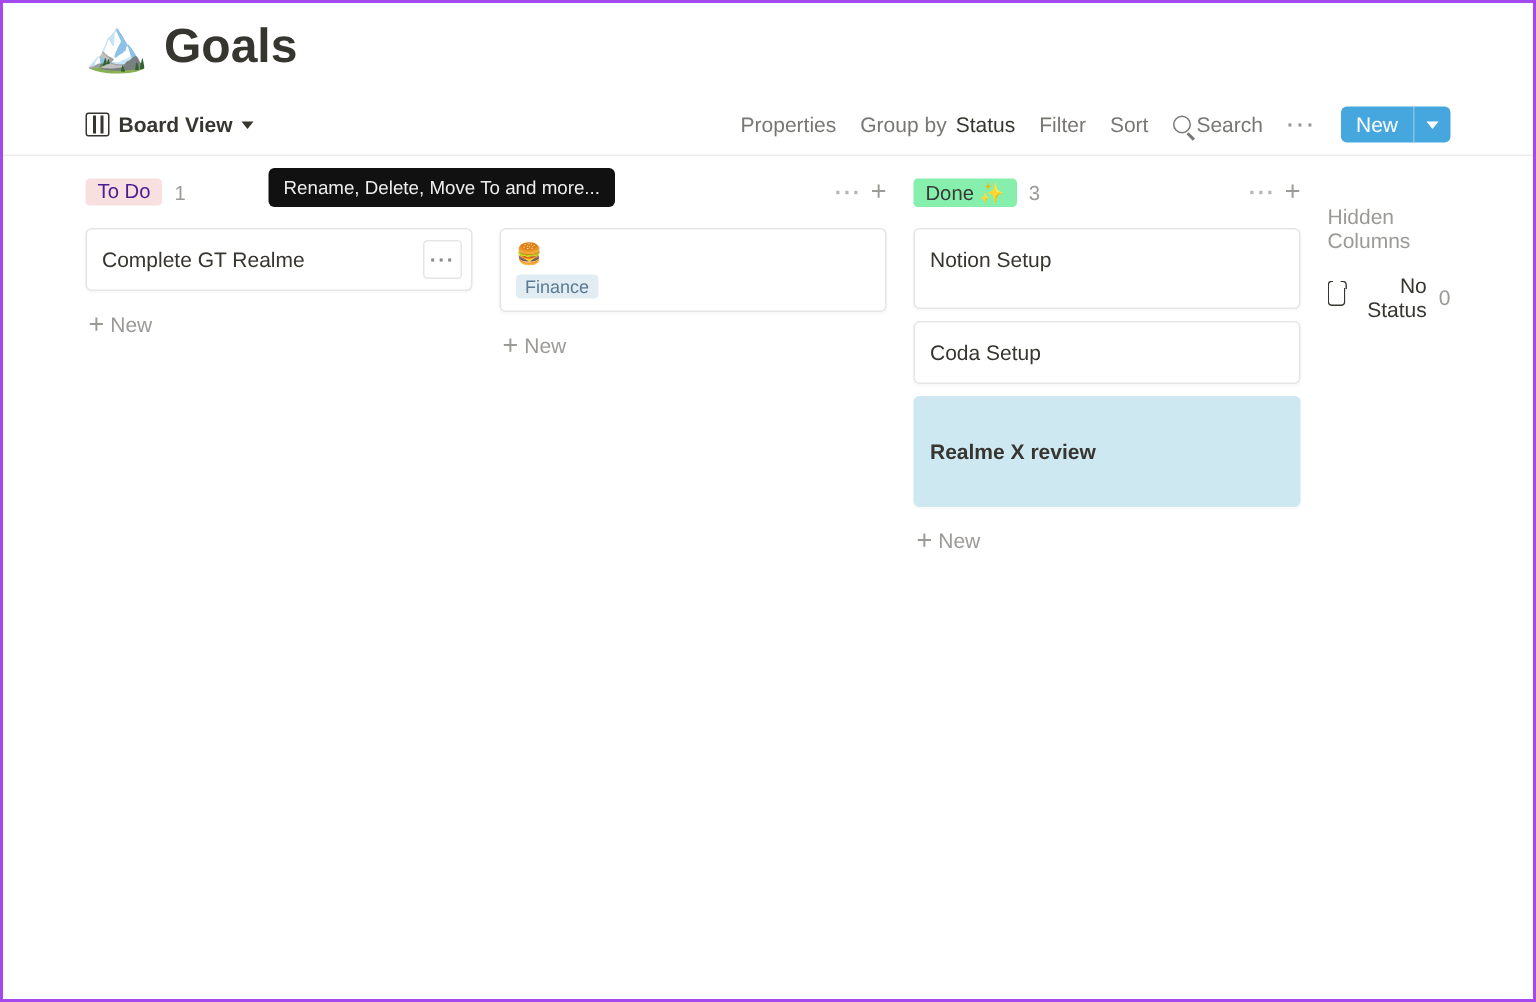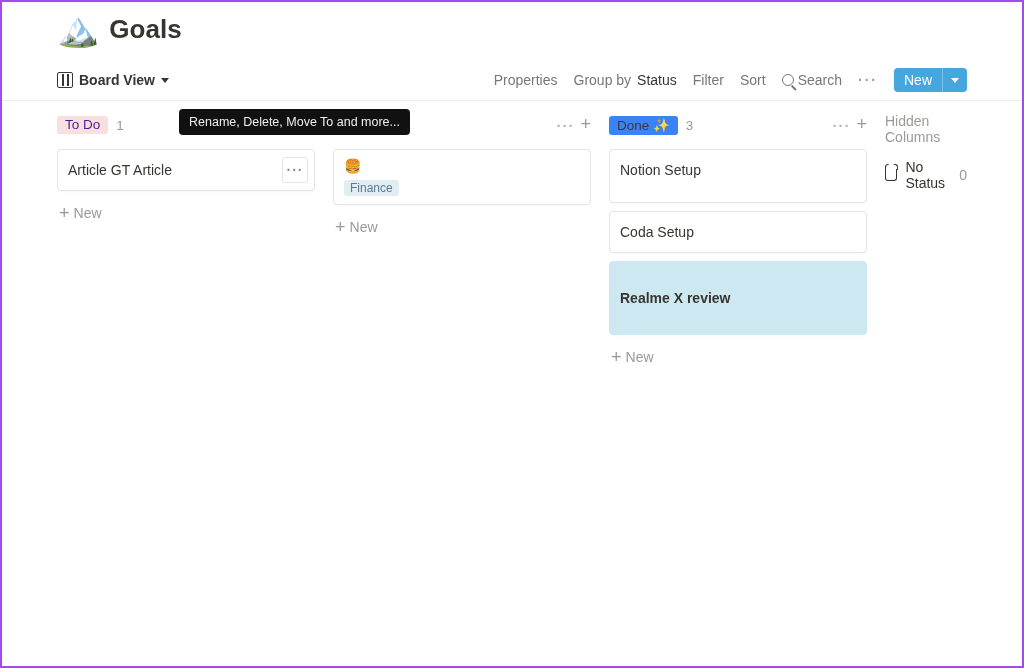--- a/index.html
+++ b/index.html
@@ -15,21 +15,21 @@
   .page {
     padding: 10px 55px 0 55px;
   }
   .title-row {
     display: flex;
     align-items: center;
     gap: 10px;
     margin-bottom: 16px;
   }
   .emoji-icon { font-size: 34px; line-height: 1; }
-  h1.page-title { font-size: 26px; font-weight: 700; color: #37352f; text-align: right; }
+  h1.page-title { font-size: 32px; font-weight: 700; color: #37352f; text-align: right; }
   .intro { font-size: 15px; color: #37352f; line-height: 1.6; margin-bottom: 14px; }
   .inline-tag {
     font-family: ui-monospace, SFMono-Regular, Menlo, monospace;
     font-size: 13px;
     background: #fbecec;
     color: #e36d5d;
     padding: 1px 5px;
     border-radius: 3px;
   }
   .toolbar {
@@ -122,21 +122,21 @@
     margin-bottom: 12px;
     height: 24px;
   }
   .pill {
     padding: 1px 8px 2px 8px;
     border-radius: 3px;
     font-size: 13.5px;
   }
   .pill-todo { background: #f7e0df; color: #4c1d95; }
   .pill-doing { background: #fbecd4; color: #3a3a39; }
-  .pill-done { background: #3b82f6; color: #3a3a39; }
+  .pill-done { background: #86efac; color: #3a3a39; }
   .count { color: #9b9a97; font-size: 13.5px; }
   .col-actions { margin-left:auto; display:flex; gap:6px; color:#b7b6b3;}
   .col-actions .dots-sm { cursor:pointer; font-weight:700; letter-spacing:1px; font-size:15px;}
   .col-actions .plus { font-size:18px; line-height:14px; cursor:pointer; color:#9b9a97;}
 
   .card {
     background: #fff;
     border: 1px solid #e6e5e3;
     border-radius: 4px;
     box-shadow: 0 1px 2px rgba(0,0,0,0.03);
@@ -165,23 +165,23 @@
     width:26px; height:26px; border:1px solid #e6e5e3; border-radius:3px;
     background:#fff; display:flex; align-items:center; justify-content:center;
     color:#8c8b88; font-weight:700; letter-spacing:1px; cursor:pointer;
   }
   .add-new {
     color:#9b9a97; font-size:14px; display:flex; align-items:center; gap:4px;
     cursor:pointer; padding:6px 2px;
   }
   .add-new .pl { font-size:18px; line-height:14px; }
 
-  .hidden-col { color:#9b9a97; font-size:14px; width:120px; }
+  .hidden-col { color:#9b9a97; font-size:14px; width:120px;margin-top:20px; }
   .hidden-col .hc-title { margin-bottom:14px; display:block;}
-  .no-status { display:flex; align-items:center; gap:8px; color:#37352f;}
+  .no-status { display:flex; align-items:center; gap:8px; color:#37352f;text-align:right;}
   .inbox-icon {
     width:16px; height:12px; border:1.5px solid #37352f; border-top:none;
     border-radius:0 0 3px 3px; position:relative; display:inline-block;
   }
   .inbox-icon::before{
     content:''; position:absolute; left:-1.5px; right:-1.5px; top:-5px; height:5px;
     border-left:1.5px solid #37352f; border-right:1.5px solid #37352f; border-top:1.5px solid #37352f;
     border-radius:3px 3px 0 0;
     clip-path: polygon(0 0, 30% 0, 40% 100%, 60% 100%, 70% 0, 100% 0, 100% 100%, 0 100%);
   }
@@ -249,21 +249,21 @@
       <span class="count">1</span>
       <div class="col-actions">
         <span class="dots-sm">···</span>
         <span class="plus">+</span>
       </div>
     </div>
 
     <div class="tooltip">Rename, Delete, Move To and more...</div>
 
     <div class="card" style="padding:12px 10px;">
-      <span class="card-title">Article GT Article</span>
+      <span class="card-title">Complete GT Realme</span>
       <span class="card-more">···</span>
     </div>
 
     <div class="add-new">
       <span class="pl">+</span>
       <span>New</span>
     </div>
   </div>
 
   <div class="col">

